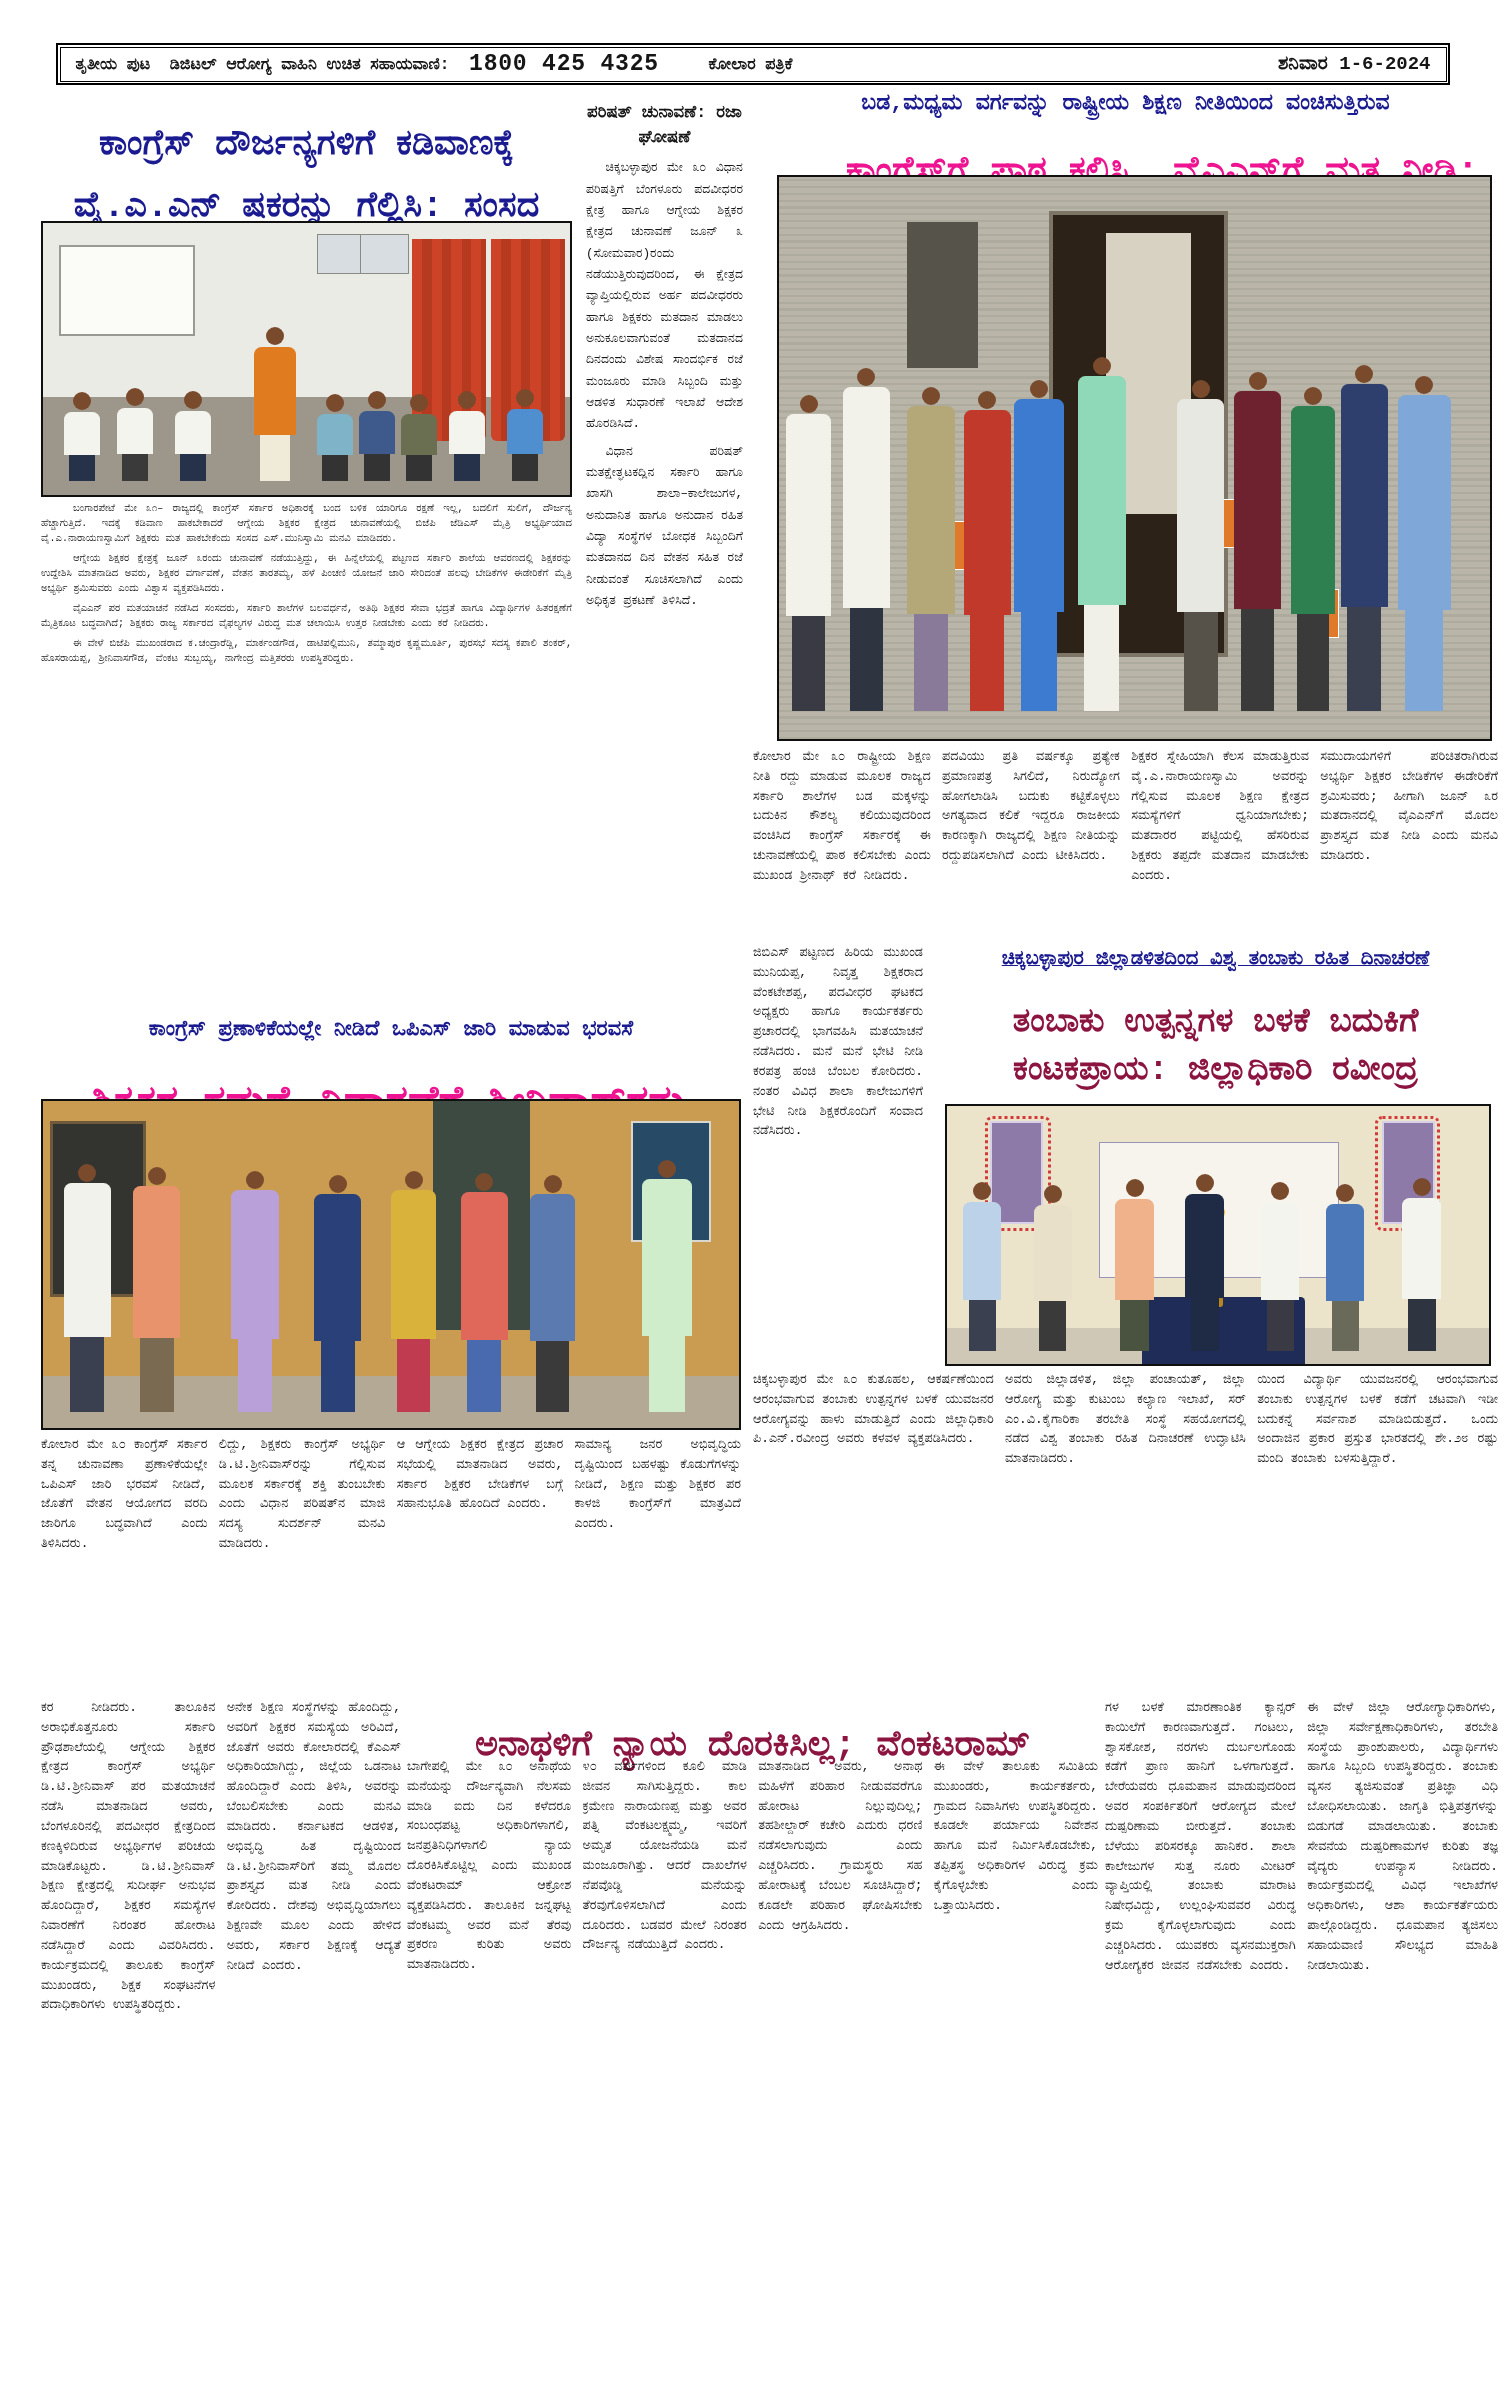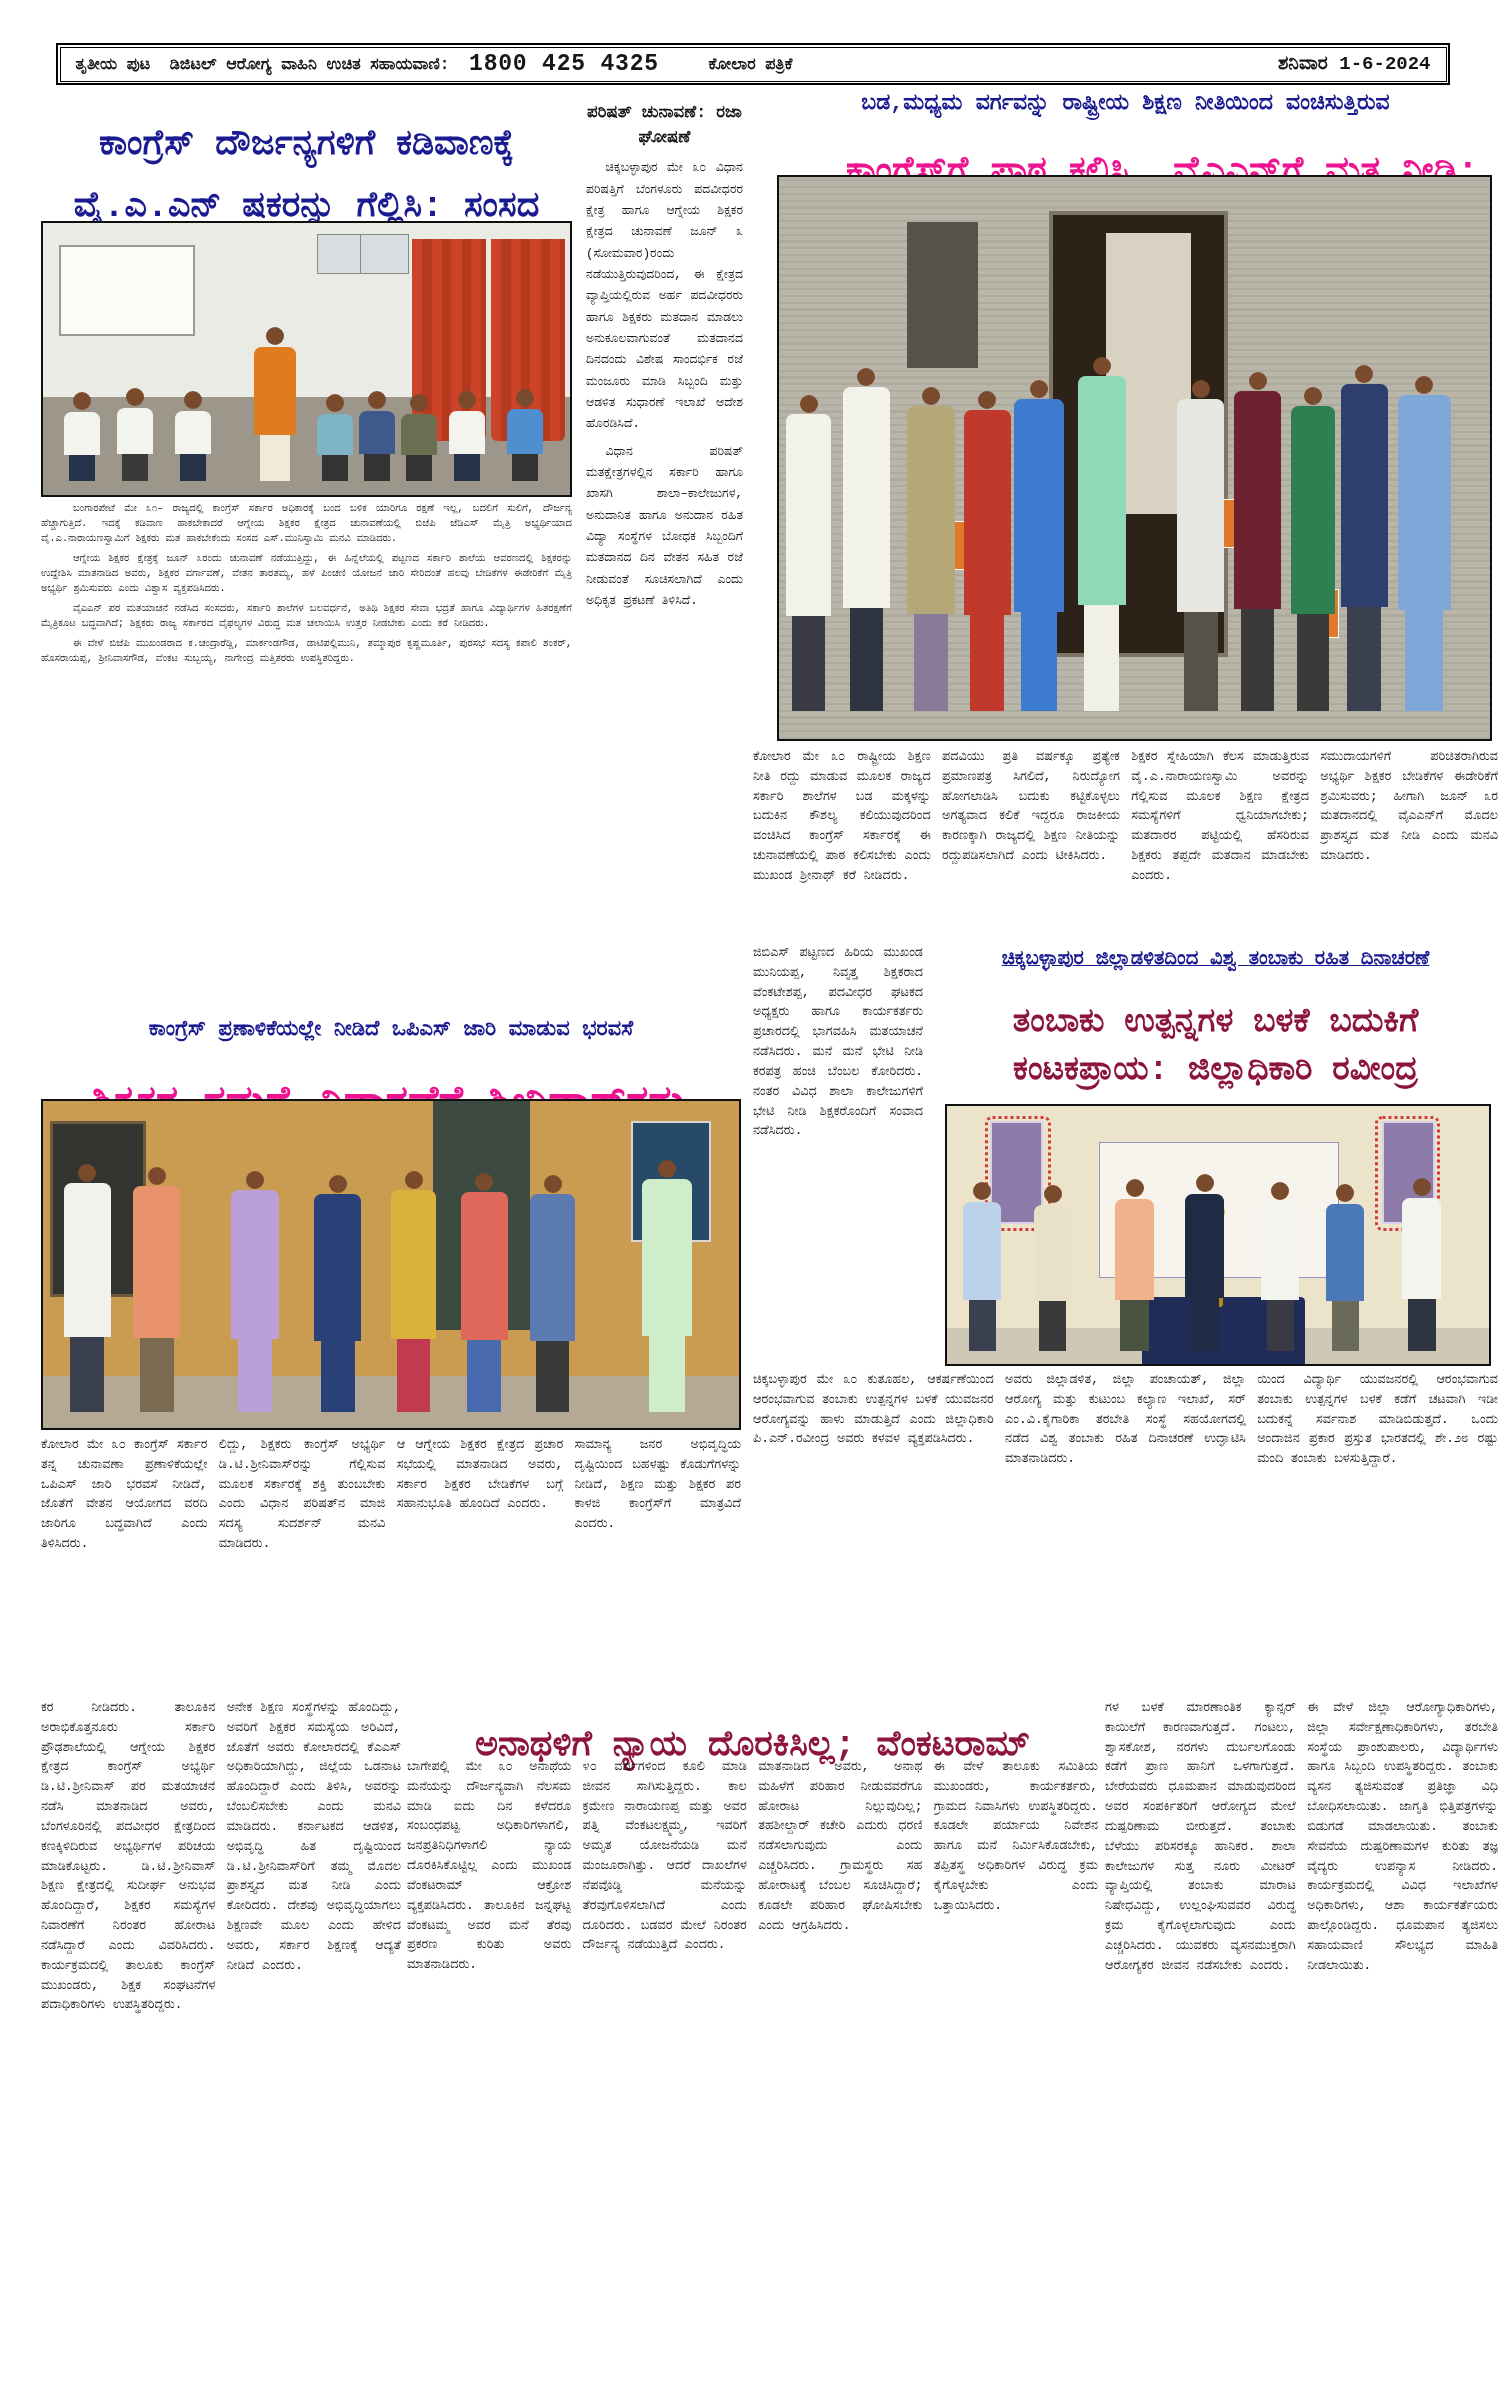--- a/index.html
+++ b/index.html
@@ -77,21 +77,21 @@
       <span class="mh-date">ಶನಿವಾರ 1-6-2024</span>
     </div>
   </header>
 
   <h1 class="hl-blue" style="left:41px;top:92px;width:531px;height:129px;">ಕಾಂಗ್ರೆಸ್ ದೌರ್ಜನ್ಯಗಳಿಗೆ ಕಡಿವಾಣಕ್ಕೆ ವೈ.ಎ.ಎನ್ ಷಕರನ್ನು ಗೆಲ್ಲಿಸಿ: ಸಂಸದ</h1>
 
   <aside class="mini" style="left:586px;top:89px;width:157px;height:924px;margin-top:12px;">
     <div class="mini-title">ಪರಿಷತ್ ಚುನಾವಣೆ: ರಜಾ ಘೋಷಣೆ</div>
     <div class="mini-body">
       <p>ಚಿಕ್ಕಬಳ್ಳಾಪುರ ಮೇ ೩೦ ವಿಧಾನ ಪರಿಷತ್ತಿಗೆ ಬೆಂಗಳೂರು ಪದವೀಧರರ ಕ್ಷೇತ್ರ ಹಾಗೂ ಆಗ್ನೇಯ ಶಿಕ್ಷಕರ ಕ್ಷೇತ್ರದ ಚುನಾವಣೆ ಜೂನ್ ೩ (ಸೋಮವಾರ)ರಂದು ನಡೆಯುತ್ತಿರುವುದರಿಂದ, ಈ ಕ್ಷೇತ್ರದ ವ್ಯಾಪ್ತಿಯಲ್ಲಿರುವ ಅರ್ಹ ಪದವೀಧರರು ಹಾಗೂ ಶಿಕ್ಷಕರು ಮತದಾನ ಮಾಡಲು ಅನುಕೂಲವಾಗುವಂತೆ ಮತದಾನದ ದಿನದಂದು ವಿಶೇಷ ಸಾಂದರ್ಭಿಕ ರಜೆ ಮಂಜೂರು ಮಾಡಿ ಸಿಬ್ಬಂದಿ ಮತ್ತು ಆಡಳಿತ ಸುಧಾರಣೆ ಇಲಾಖೆ ಆದೇಶ ಹೊರಡಿಸಿದೆ.</p>
-      <p>ವಿಧಾನ ಪರಿಷತ್ ಮತಕ್ಷೇತ್ರಗಳಲ್ಲಿನ ಸರ್ಕಾರಿ ಹಾಗೂ ಖಾಸಗಿ ಶಾಲಾ–ಕಾಲೇಜುಗಳ, ಅನುದಾನಿತ ಹಾಗೂ ಅನುದಾನ ರಹಿತ ವಿದ್ಯಾ ಸಂಸ್ಥೆಗಳ ಬೋಧಕ ಸಿಬ್ಬಂದಿಗೆ ಮತದಾನದ ದಿನ ವೇತನ ಸಹಿತ ರಜೆ ನೀಡುವಂತೆ ಸೂಚಿಸಲಾಗಿದೆ ಎಂದು ಅಧಿಕೃತ ಪ್ರಕಟಣೆ ತಿಳಿಸಿದೆ.</p>
+      <p>ವಿಧಾನ ಪರಿಷತ್ ಮತಕ್ಷೇತ್ಘಟಕದ್ಲಿನ ಸರ್ಕಾರಿ ಹಾಗೂ ಖಾಸಗಿ ಶಾಲಾ–ಕಾಲೇಜುಗಳ, ಅನುದಾನಿತ ಹಾಗೂ ಅನುದಾನ ರಹಿತ ವಿದ್ಯಾ ಸಂಸ್ಥೆಗಳ ಬೋಧಕ ಸಿಬ್ಬಂದಿಗೆ ಮತದಾನದ ದಿನ ವೇತನ ಸಹಿತ ರಜೆ ನೀಡುವಂತೆ ಸೂಚಿಸಲಾಗಿದೆ ಎಂದು ಅಧಿಕೃತ ಪ್ರಕಟಣೆ ತಿಳಿಸಿದೆ.</p>
     </div>
   </aside>
 
   <figure class="photo ph1" style="left:41px;top:221px;width:531px;height:276px;margin:0;">
     <div class="whiteboard"></div>
     <div class="window" style="left:52%;"></div>
     <div class="window" style="right:30.5%;"></div>
     <div class="curtain c1"></div>
     <div class="curtain c2"></div>
   <div class="person" style="left: 4%; height: 89px; width: 36px;">

